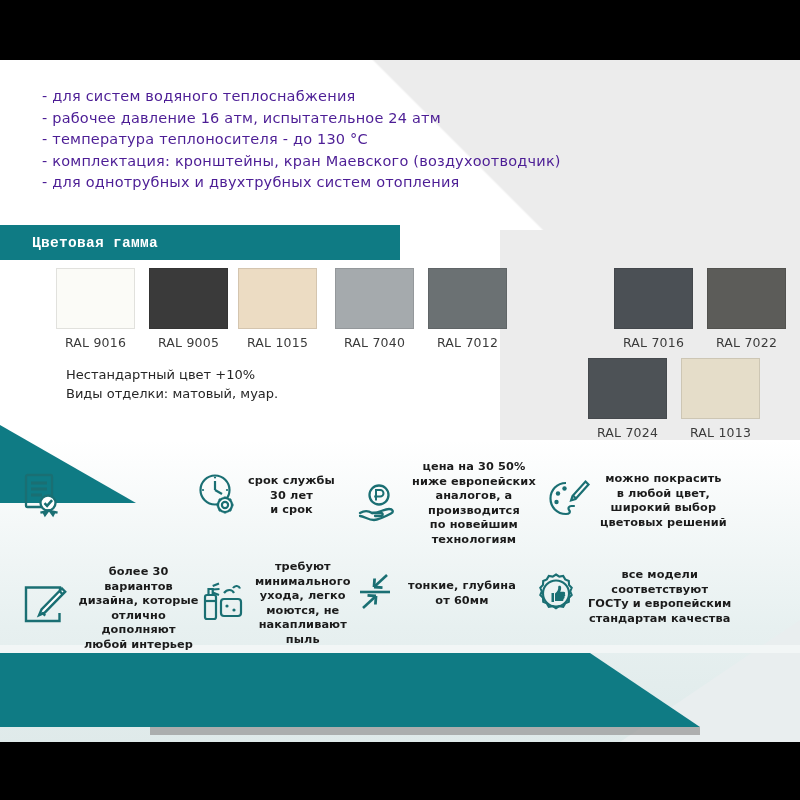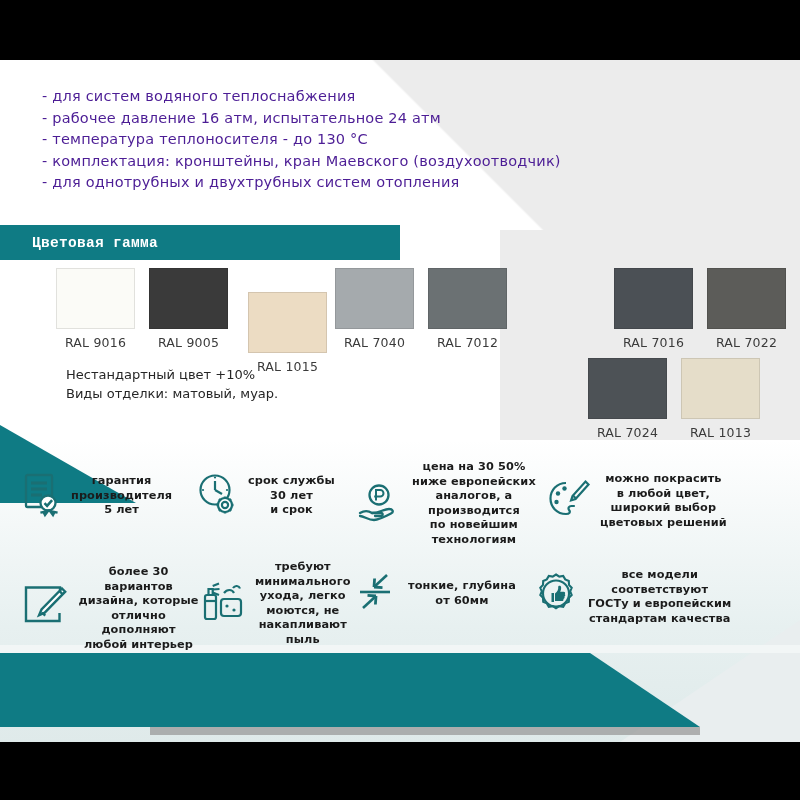--- a/index.html
+++ b/index.html
@@ -114,21 +114,21 @@
 
   <div class="sw-row" id="swrow1" style="left:56px;top:208px;width:744px;height:90px;">
       <div class="sw" style="left: 0px;">
         <div class="chip" style="background: rgb(251, 251, 247);"></div>
         <div class="lbl">RAL 9016</div>
       </div>
       <div class="sw" style="left: 93px;">
         <div class="chip" style="background: rgb(58, 58, 58);"></div>
         <div class="lbl">RAL 9005</div>
       </div>
-      <div class="sw" style="left: 192px; margin-top: 24px;">
+      <div class="sw" style="left: 182px;">
         <div class="chip" style="background: rgb(236, 220, 195);"></div>
         <div class="lbl">RAL 1015</div>
       </div>
       <div class="sw" style="left: 279px;">
         <div class="chip" style="background: rgb(165, 170, 173);"></div>
         <div class="lbl">RAL 7040</div>
       </div>
       <div class="sw" style="left: 372px;">
         <div class="chip" style="background: rgb(107, 113, 115);"></div>
         <div class="lbl">RAL 7012</div>
@@ -165,25 +165,20 @@
         <rect x="4" y="3" width="26" height="32" rx="1.5"></rect>
         <line x1="9" y1="11" x2="25" y2="11" stroke-width="3"></line>
         <line x1="9" y1="17" x2="25" y2="17" stroke-width="3"></line>
         <line x1="9" y1="23" x2="20" y2="23" stroke-width="3"></line>
         <circle cx="26" cy="31" r="7.5" fill="#fff"></circle>
         <path d="M22.5 31.2 l2.6 2.6 l5-5.6" stroke-width="2.6"></path>
         <path d="M26 39 l-3 4 l-1.6-3 l-3 .6z"></path>
         <path d="M28 39 l3 4 l1.6-3 l3 .6z"></path>
       </svg>
     </span>
-    <span class="txt">
-        <div>гарантия</div>
-        <div>производителя</div>
-        <div>5 лет</div>
-      </span>
   </div>
 
   <div class="feat" id="f1" style="left:197px;top:412px;width:160px;">
     <span class="ico">
       <svg width="42" height="44" viewBox="0 0 42 44" fill="none" stroke="#1a6f73" stroke-width="2.2">
         <circle cx="18" cy="18" r="14.5"></circle>
         <line x1="18" y1="18" x2="18" y2="9"></line>
         <line x1="18" y1="18" x2="25" y2="22"></line>
         <circle cx="18" cy="5.5" r="1.1" fill="#1a6f73" stroke="none"></circle>
         <circle cx="30" cy="18" r="1.1" fill="#1a6f73" stroke="none"></circle>

